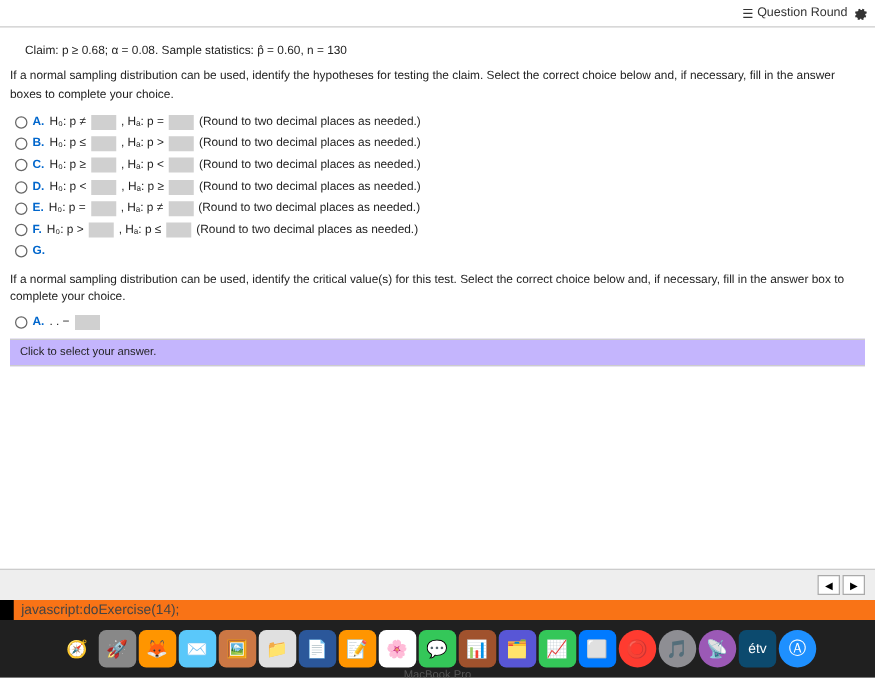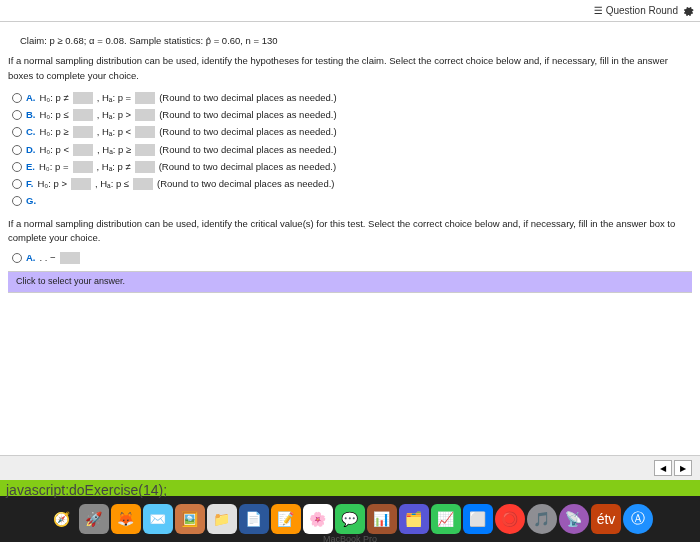--- a/index.html
+++ b/index.html
@@ -14,21 +14,21 @@
 .dropbox{display:inline-block;border:1px solid #999;background:#fff;height:14px;width:24px;vertical-align:middle;position:relative}
 .dropbox::after{content:"▼";position:absolute;right:1px;top:0;font-size:7px;color:#333}
 .dropbox.wide{width:90px}
 .opts{margin:8px 0 8px 4px}
 .opt{display:flex;align-items:center;gap:4px;margin:3px 0;font-size:9.5px}
 .radio{width:10px;height:10px;border:1px solid #666;border-radius:50%;flex-shrink:0}
 .blue{color:#0066cc;font-weight:bold}
 .graybox{display:inline-block;width:20px;height:12px;background:#d0d0d0;vertical-align:middle}
 .footer{position:absolute;bottom:62px;left:0;right:0;background:#eee;padding:4px 8px;font-size:9px;border-top:1px solid #ccc;display:flex;justify-content:space-between;align-items:center}
 .navbtn{width:18px;height:16px;background:#fff;border:1px solid #aaa;display:flex;align-items:center;justify-content:center;font-size:8px}
-.statusbar{position:absolute;bottom:46px;left:0;right:0;height:16px;background:#84cc16;font-size:14px;padding:2px 6px;color:#444}
+.statusbar{position:absolute;bottom:46px;left:11px;right:0;height:16px;background:#f97316;font-size:11px;padding:2px 6px;color:#444}
 .dock{position:absolute;bottom:0;left:0;right:0;height:46px;display:flex;align-items:center;justify-content:center;gap:2px;background:rgba(80,80,80,.4);padding:2px 6px}
 .dockicon{width:30px;height:30px;border-radius:6px;display:flex;align-items:center;justify-content:center;font-size:14px;color:#fff}
 .macbook{position:absolute;bottom:-2px;left:50%;transform:translateX(-50%);color:#555;font-size:9px}
 .clickbar{background:#c4b5fd;border-top:1px solid #ccc;border-bottom:1px solid #ccc;padding:3px 8px;margin-top:6px;font-size:9px}
 .lastopt{padding-left:4px;margin-top:4px}
 </style>
 </head>
 <body>
 
 <div class="content">
@@ -140,16 +140,16 @@
   <div class="dockicon" style="background:#ff9500">📝</div>
   <div class="dockicon" style="background:#fff">🌸</div>
   <div class="dockicon" style="background:#34c759">💬</div>
   <div class="dockicon" style="background:#a0522d">📊</div>
   <div class="dockicon" style="background:#5856d6">🗂️</div>
   <div class="dockicon" style="background:#34c759">📈</div>
   <div class="dockicon" style="background:#007aff">⬜</div>
   <div class="dockicon" style="background:#ff3b30;border-radius:50%">⭕</div>
   <div class="dockicon" style="background:#8e8e93;border-radius:50%">🎵</div>
   <div class="dockicon" style="background:#9b59b6;border-radius:50%">📡</div>
-  <div class="dockicon" style="background:#c2410c;color:#fff;font-size:14px">étv</div>
+  <div class="dockicon" style="background:#0c4a6e;color:#fff;font-size:11px">étv</div>
   <div class="dockicon" style="background:#1e90ff;border-radius:50%">Ⓐ</div>
 </div>
 <div class="macbook">MacBook Pro</div>
 
 </body></html>

